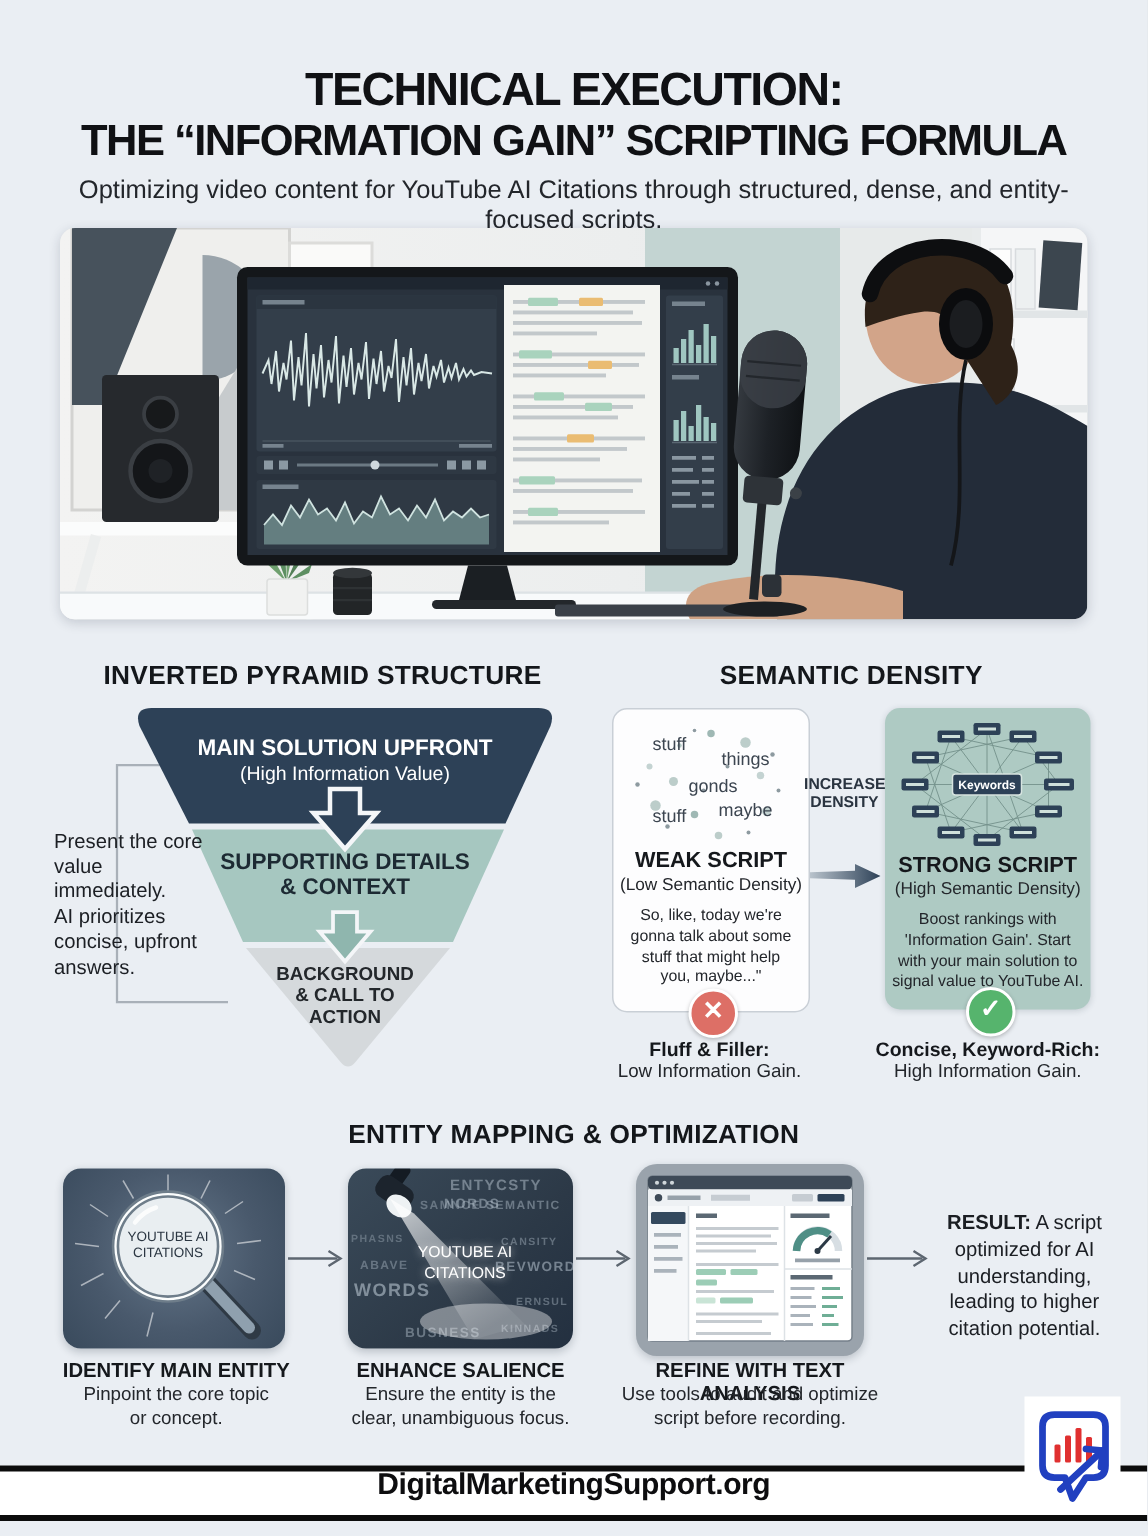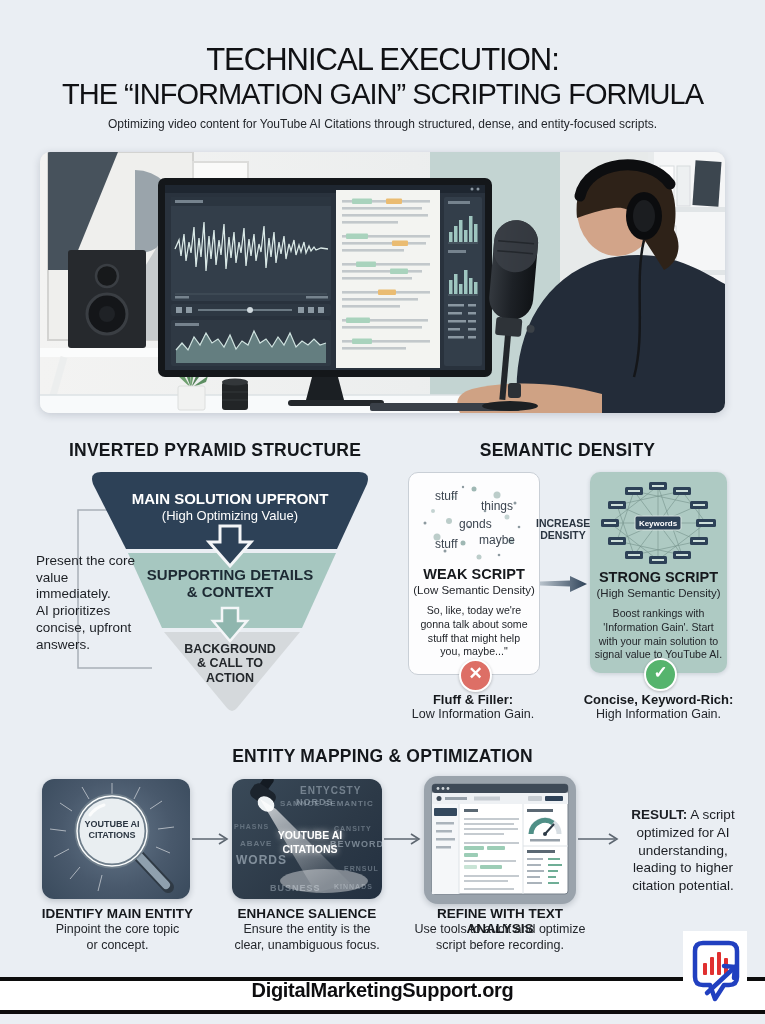--- a/index.html
+++ b/index.html
@@ -3,24 +3,24 @@
 <meta charset="utf-8">
 <style>
   html,body{margin:0;padding:0;}
   body{font-family:"Liberation Sans",sans-serif;background:#dfe3e8;}
   .page{position:relative;width:765px;height:1024px;background:#eaeef3;overflow:hidden;margin:0 auto;}
   .abs{position:absolute;}
   .pre{white-space:pre-line;}
   .ctr{text-align:center;}
 
   
-  .title{left:0;right:0;font-weight:400;color:#101114;text-align:center;letter-spacing:-1px;white-space:nowrap;}
+  .title{left:0;right:0;font-weight:700;color:#101114;text-align:center;letter-spacing:-1px;white-space:nowrap;}
   .t1{top:42px;font-size:31px;}
   .t2{top:78px;font-size:29px;}
-  .subtitle{top:117px;left:30px;right:30px;text-align:center;font-size:12px;color:#23262b;}
+  .subtitle{top:117px;left:30px;right:30px;text-align:center;font-size:17px;color:#23262b;}
 
   
   .hero{left:40px;top:152px;width:685px;height:261px;border-radius:10px;overflow:hidden;box-shadow:0 2px 8px rgba(30,40,60,.18);background:#e8eaea;}
 
   
   .sec-h{font-size:17.5px;font-weight:800;color:#14171b;letter-spacing:.2px;white-space:nowrap;}
 
   
   .pyr-txt{color:#fff;font-weight:800;text-align:center;}
   .note{font-size:13.5px;line-height:1.24;color:#1c1f24;}
@@ -35,21 +35,21 @@
   .badge{width:29px;height:29px;border-radius:50%;border:2px solid #fff;color:#fff;font-size:17px;font-weight:800;line-height:26px;text-align:center;box-shadow:0 1px 3px rgba(0,0,0,.25);}
   .verdict-b{font-size:13px;font-weight:800;color:#15181c;}
   .verdict-t{font-size:12.5px;color:#23262b;}
   .trans-label{font-size:10.5px;font-weight:800;color:#2a3440;line-height:1.15;}
 
   
   .ecard{border-radius:12px;box-shadow:0 2px 6px rgba(20,30,45,.22);overflow:hidden;}
   .cap-t{font-size:13.5px;font-weight:800;color:#15181c;}
   .cap-x{font-size:12.5px;line-height:1.25;color:#23262b;}
   .faded{position:absolute;font-weight:700;color:#b7c4cf;letter-spacing:1px;}
-  .imglabel{font-weight:700;text-align:center;white-space:pre-line;}
+  .imglabel{font-weight:400;text-align:center;white-space:pre-line;}
   .result{font-size:13.5px;line-height:1.32;color:#1b1e23;text-align:center;}
 
   
   .footbar{left:0;top:977px;width:765px;height:29px;background:#ffffff;border-top:4px solid #0c0c0c;border-bottom:4px solid #0c0c0c;}
   .brand{left:0;right:0;top:979px;text-align:center;font-size:20px;font-weight:800;color:#0d0d0f;letter-spacing:-.3px;}
   .logobox{left:683px;top:931px;width:64px;height:78px;background:#ffffff;}
 </style>
 </head>
 <body>
 
@@ -263,21 +263,21 @@
 
   <svg class="abs" style="left:40px;top:462px;" width="350" height="272" viewBox="0 0 350 272">
     <polyline points="130,48 38,48 38,206 112,206" fill="none" stroke="#a9b0b8" stroke-width="1.5"></polyline>
     <path d="M 53,22 Q 49,10 61,10 L 319,10 Q 331,10 327,22 L 297,87 L 86,87 Z" fill="#2d4157"></path>
     <polygon points="88,91 296,91 262,166 122,166" fill="#a6c7c0"></polygon>
     <path d="M 124,170 L 260,170 L 197,246 Q 192,252 187,246 Z" fill="#d5d9dc"></path>
     <path d="M 180,64 h 20 v 16 h 11 l -21,24 l -21,-24 h 11 z" fill="#2d4157" stroke="#f4f6f8" stroke-width="3"></path>
     <path d="M 182,146 h 16 v 13 h 9 l -17,20 l -17,-20 h 9 z" fill="#8fb6ae" stroke="#f4f6f8" stroke-width="2.5"></path>
   </svg>
   <div class="abs pyr-txt" style="left:95px;top:490px;width:270px;font-size:15px;">MAIN SOLUTION UPFRONT</div>
-  <div class="abs pyr-txt" style="left:95px;top:508px;width:270px;font-size:13px;font-weight:400;">(High Optimizing Value)</div>
+  <div class="abs pyr-txt" style="left:95px;top:508px;width:270px;font-size:13px;font-weight:400;">(High Information Value)</div>
   <div class="abs pyr-txt pre" style="left:130px;top:566px;width:200px;font-size:15px;color:#1d2a33;line-height:1.15;">SUPPORTING DETAILS
 &amp; CONTEXT</div>
   <div class="abs note pre" style="left:36px;top:553px;width:110px;">Present the core
 value immediately.
 AI prioritizes
 concise, upfront
 answers.</div>
   <div class="abs pyr-txt pre" style="left:152px;top:642px;width:156px;font-size:12.5px;color:#23272b;line-height:1.15;">BACKGROUND
 &amp; CALL TO
 ACTION</div>

